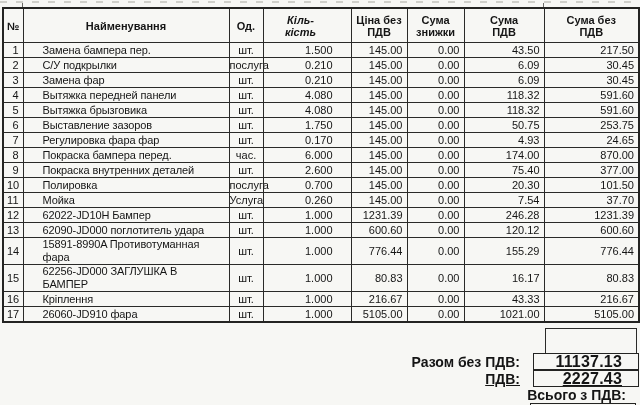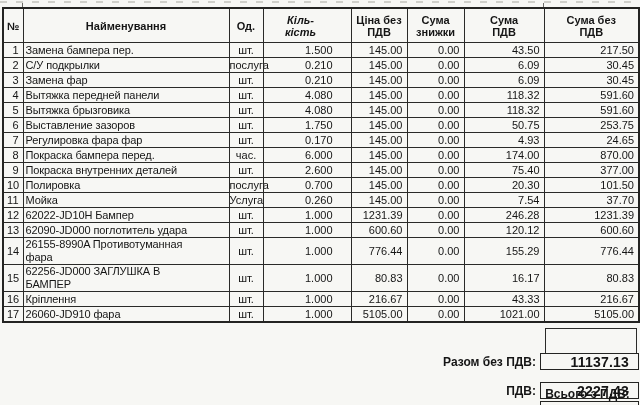--- a/index.html
+++ b/index.html
@@ -37,51 +37,51 @@
     font-weight:bold;
     text-align:center;
     height:33px;
     line-height:12px;
     white-space:pre-line;
     padding:0 1px;
   }
   .items th.h3{padding-right:14px;font-style:italic;}
   .items td{height:14px;line-height:13px;padding:0 3px;}
   td.c0{text-align:right;padding-right:4px;}
-  td.c1{text-align:left;padding-left:2px;white-space:pre;letter-spacing:-0.1px;}
+  td.c1{text-align:left;padding-left:19px;white-space:pre;letter-spacing:-0.1px;}
   td.c2{text-align:center;padding:0;white-space:nowrap;overflow:visible;}
   td.c3{text-align:right;padding-right:18px;white-space:nowrap;}
   td.c4,td.c5,td.c6,td.c7{text-align:right;padding-right:4px;white-space:nowrap;}
 
   .empty-total-cell{
     position:absolute;left:545px;top:328px;
     width:90px;height:24px;
     border:1px solid #2a2a28;
     background:transparent;
   }
   .total-row{
     position:absolute;right:1px;
     display:flex;align-items:center;
     height:17px;
   }
   .total-row .tlabel{
-    font-weight:bold;font-size:12px;
-    margin-right:4px;
+    font-weight:bold;font-size:14px;
+    margin-right:13px;
     white-space:nowrap;
   }
   .total-row .tbox{
     width:88px;height:15px;
     border:1px solid #242422;
     display:flex;align-items:center;justify-content:flex-end;
-    padding-right:9px;
-    font-weight:bold;font-size:14px;
+    padding-right:16px;
+    font-weight:bold;font-size:16px;
     letter-spacing:0.2px;
     background:transparent;
   }
-  .tr-1{top:353px;} .tr-2{top:382px;} .tr-3{top:387px;flex-direction:column;}
+  .tr-1{top:353px;} .tr-2{top:370px;text-decoration:underline;} .tr-3{top:387px;flex-direction:column;}
 </style>
 </head>
 <body>
 
 <div class="sheet">
 
   <div class="scan-top"></div>
   <div class="scan-stub" style="left:22px"></div>
   <div class="scan-stub" style="left:543px"></div>
 
@@ -239,21 +239,21 @@
           <td class="c1">62090-JD000 поглотитель удара</td>
           <td class="c2">шт.</td>
           <td class="c3">1.000</td>
           <td class="c4">600.60</td>
           <td class="c5">0.00</td>
           <td class="c6">120.12</td>
           <td class="c7">600.60</td>
         </tr>
         <tr>
           <td class="c0">14</td>
-          <td class="c1">26155-8990A Противотуманная
+          <td class="c1">15891-8990A Противотуманная
 фара</td>
           <td class="c2">шт.</td>
           <td class="c3">1.000</td>
           <td class="c4">776.44</td>
           <td class="c5">0.00</td>
           <td class="c6">155.29</td>
           <td class="c7">776.44</td>
         </tr>
         <tr>
           <td class="c0">15</td>

